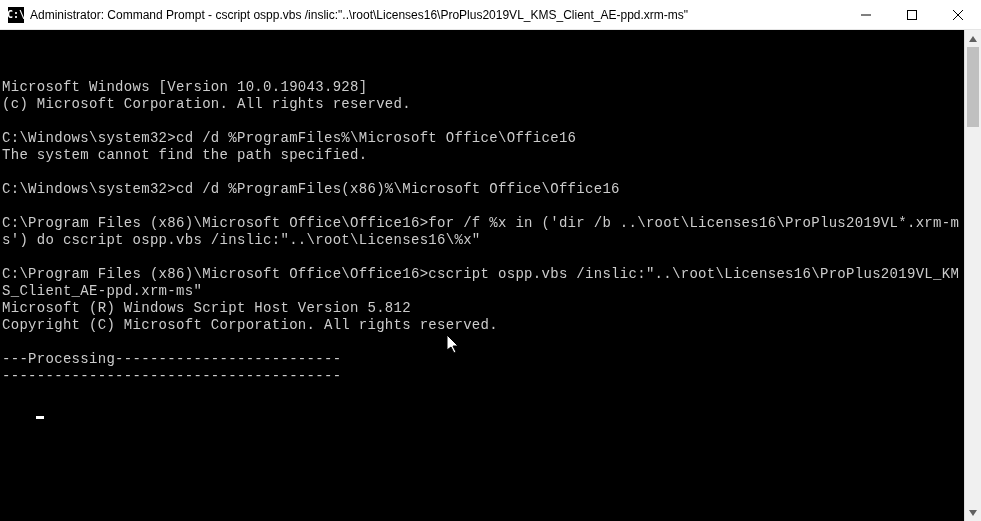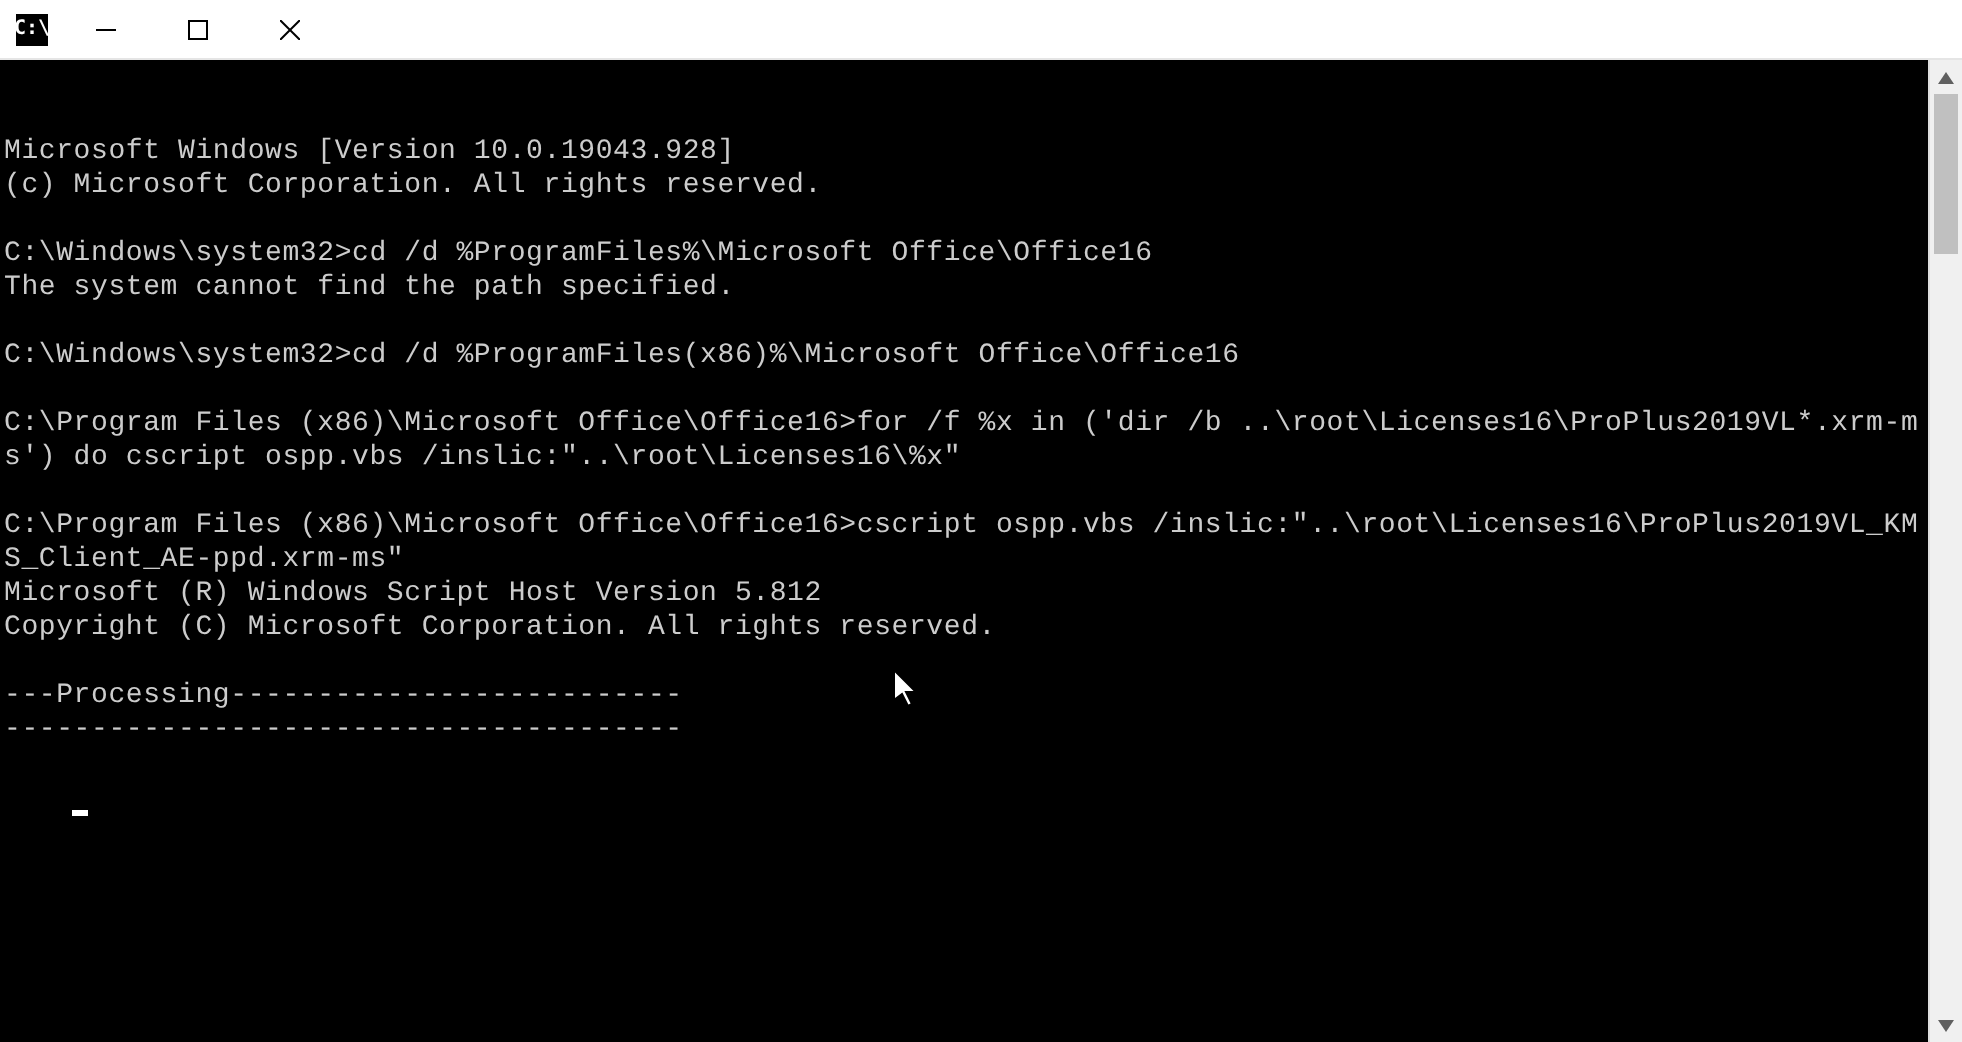--- a/index.html
+++ b/index.html
@@ -69,21 +69,21 @@
       display: flex;
       height: calc(100% - 30px);
     }
     .terminal {
       flex: 1;
       background: #000000;
       color: #cccccc;
       font-family: Consolas, "Courier New", monospace;
       font-size: 14px;
       line-height: 17px;
-      padding: 4px 0 0 2px;
+      padding: 15px 0 0 2px;
       white-space: pre-wrap;
       word-break: break-all;
       overflow: hidden;
       position: relative;
     }
     .terminal-content {
       letter-spacing: 0.3px;
     }
     .scrollbar-vert {
       width: 17px;
@@ -128,20 +128,21 @@
       top: 335px;
       pointer-events: none;
       z-index: 100;
     }
   </style>
 </head>
 <body>
 
 <div class="titlebar">
   <div class="titlebar-icon">C:\</div>
+  <div class="titlebar-text">Administrator: Command Prompt - cscript  ospp.vbs /inslic:"..\root\Licenses16\ProPlus2019VL_KMS_Client_AE-ppd.xrm-ms"</div>
   <div class="window-controls">
     <button class="win-btn">
       <svg viewBox="0 0 10 10">
           <line x1="0" y1="5" x2="10" y2="5" stroke="currentColor" stroke-width="1"></line>
         </svg>
     </button>
     <button class="win-btn">
       <svg viewBox="0 0 10 10">
           <rect x="0.5" y="0.5" width="9" height="9" fill="none" stroke="currentColor" stroke-width="1"></rect>
         </svg>

